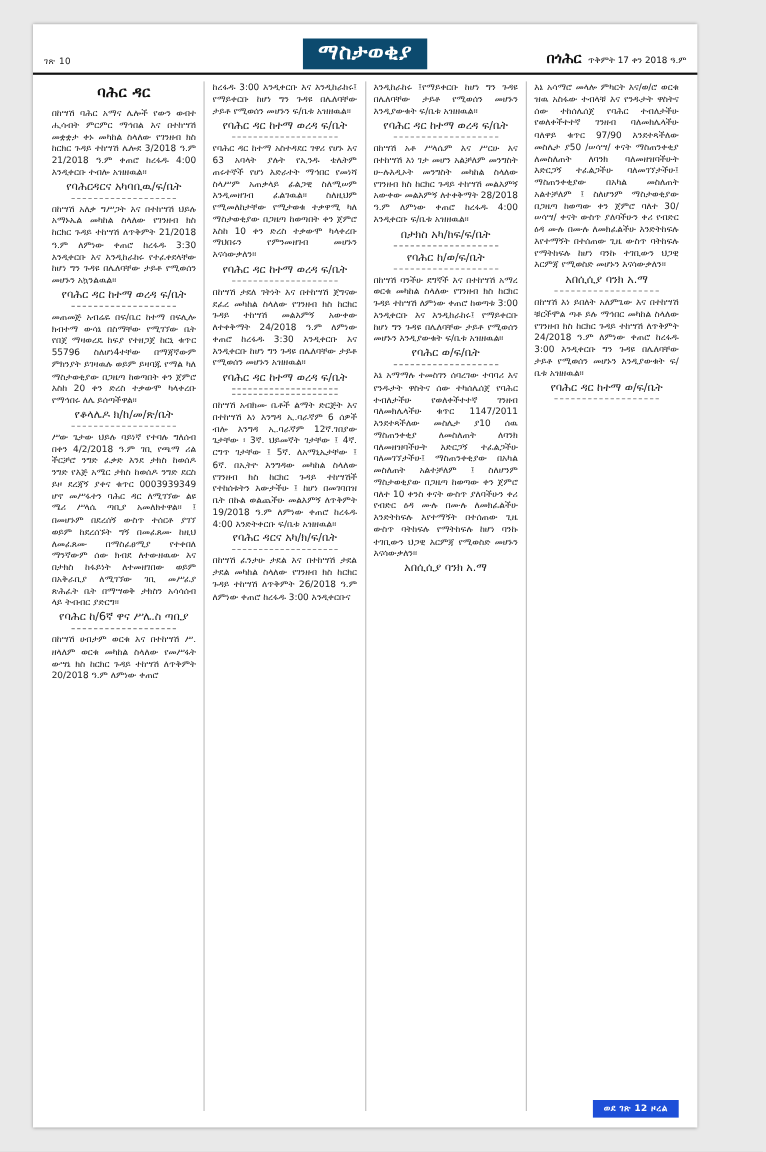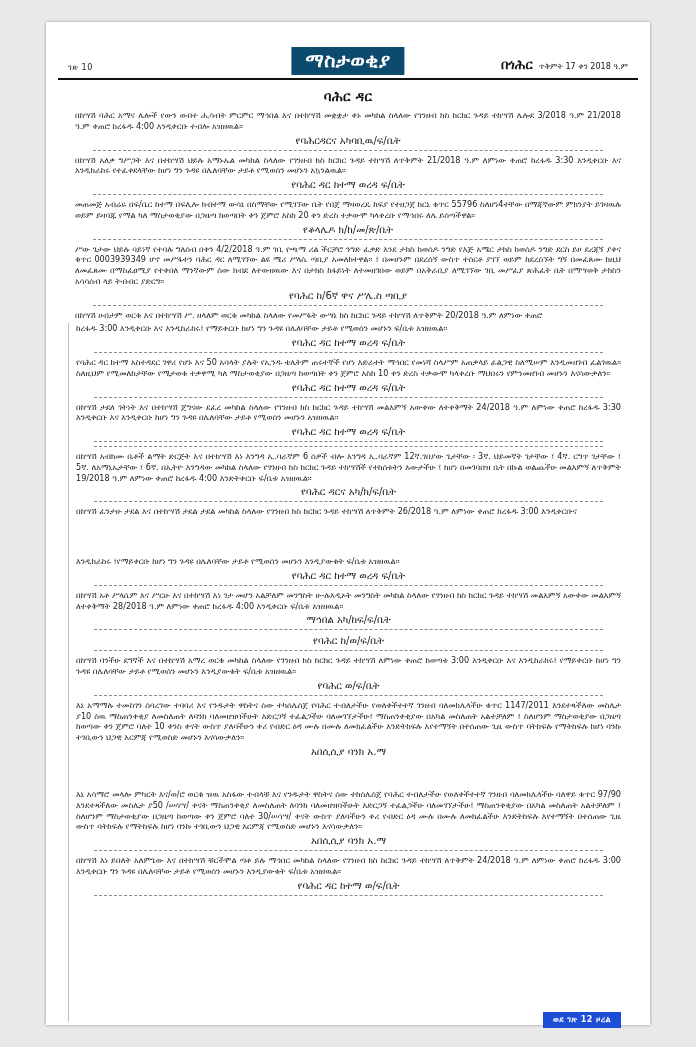--- a/index.html
+++ b/index.html
@@ -10,25 +10,25 @@
   }
   #page {
     position: relative;
     width: 696px;
     height: 1047px;
     background: #e9e9e9;
     overflow: hidden;
   }
   #sheet {
     position: absolute;
-    left: 46px; top: 22px;
+    left: 30px; top: 22px;
     width: 604px; height: 1003px;
     background: #ffffff;
     box-shadow: 0 0 3px rgba(0,0,0,0.35);
-    padding: 12px;
+    padding: 0;
   }
   
   .masthead {
     position: relative;
     height: 46px;
     border-bottom: 2px solid #111;
     display: flex;
     align-items: flex-end;
     justify-content: space-between;
     padding: 0 10px 3px 10px;
@@ -68,21 +68,20 @@
     font-weight: bold;
   }
   .mast-right .issue {
     font-size: 8px;
   }
   
   .columns {
     display: flex;
     padding: 6px 10px 8px 10px;
     height: 950px;
-    flex-direction: column;
   }
   .col {
     flex: 1 1 0;
     padding: 0 7px;
     position: relative;
   }
   .col + .col { border-left: 1px solid #bdbdbd; }
 
   .section-title {
     text-align: center;
@@ -178,21 +177,21 @@
 
       <div class="col">
         <div class="col-inner">
           <div class="notice">
             <p>ከረፋዱ 3:00 እንዲቀርቡ እና እንዲከራከሩ፤ የማይቀርቡ ከሆነ ግን ጉዳዩ በሌለባቸው ታይቶ የሚወሰን መሆኑን ፍ/ቤቱ አዝዘዉል።</p>
             <p class="signature">የባሕር ዳር ከተማ ወረዳ ፍ/ቤት</p>
           </div>
           <hr class="rule">
 
           <div class="notice">
-            <p>የባሕር ዳር ከተማ አስተዳደር ገዋሪ የሆኑ እና 50 አባላት ያሉት የኢንዱ ቴሌትም ጠሩተኞች የሆነ እድራተት ማኅበር የመነሻ ስላሥም አጠቃላይ ፊልጋዊ ስለሚሠም እንዲመዘገብ ፈልገዉል። ስለዚህም የሚመለከታቸው የሚታወቁ ተቃዋሚ ካለ ማስታወቂያው በጋዜጣ ከወጣበት ቀን ጀምሮ እስከ 10 ቀን ድረስ ተቃውሞ ካላቀረቡ ማህበሩን የምንመዘገብ መሆኑን እናሳውቃለን።</p>
+            <p>የባሕር ዳር ከተማ አስተዳደር ገዋሪ የሆኑ እና 63 አባላት ያሉት የኢንዱ ቴሌትም ጠሩተኞች የሆነ እድራተት ማኅበር የመነሻ ስላሥም አጠቃላይ ፊልጋዊ ስለሚሠም እንዲመዘገብ ፈልገዉል። ስለዚህም የሚመለከታቸው የሚታወቁ ተቃዋሚ ካለ ማስታወቂያው በጋዜጣ ከወጣበት ቀን ጀምሮ እስከ 10 ቀን ድረስ ተቃውሞ ካላቀረቡ ማህበሩን የምንመዘገብ መሆኑን እናሳውቃለን።</p>
             <p class="signature">የባሕር ዳር ከተማ ወረዳ ፍ/ቤት</p>
           </div>
           <hr class="rule">
 
           <div class="notice">
             <p>በከሣሽ ታደለ ገትነት እና በተከሣሽ ጀግናው ደፈረ መካከል ስላለው የገንዘብ ክስ ከርክር ጉዳይ ተከሣሽ መልእምኝ አውቀው ለተቀቅማት 24/2018 ዓ.ም ለምነው ቀጠሮ ከረፋዱ 3:30 እንዲቀርቡ እና እንዲቀርቡ ከሆነ ግን ጉዳዩ በሌለባቸው ታይቶ የሚወሰን መሆኑን አዝዘዉል።</p>
             <p class="signature">የባሕር ዳር ከተማ ወረዳ ፍ/ቤት</p>
           </div>
           <hr class="rule">
 
@@ -213,21 +212,21 @@
       <div class="col">
         <div class="col-inner">
           <div class="notice">
             <p>እንዲከራከሩ ፤የማይቀርቡ ከሆነ ግን ጉዳዩ በሌለባቸው ታይቶ የሚወሰን መሆኑን እንዲያውቁት ፍ/ቤቱ አዝዘዉል።</p>
             <p class="signature">የባሕር ዳር ከተማ ወረዳ ፍ/ቤት</p>
           </div>
           <hr class="rule">
 
           <div class="notice">
             <p>በከሣሽ አቶ ሥላሴም እና ሥርሁ እና በተከሣሽ እነ ገታ መሆን አልቻለም መንግስት ሁ-ሉእዲኦት መንግስት መካከል ስላለው የገንዘብ ክስ ከርክር ጉዳይ ተከሣሽ መልእምኝ አውቀው መልእምኝ ለተቀቅማት 28/2018 ዓ.ም ለምነው ቀጠሮ ከረፋዱ 4:00 እንዲቀርቡ ፍ/ቤቱ አዝዘዉል።</p>
-            <p class="signature">ማኅበል አካ/ከፍ/ፍ/ቤት</p>
+            <p class="signature">በታክስ አካ/ከፍ/ፍ/ቤት</p>
           </div>
           <hr class="rule">
 
           <div class="notice">
             <p class="signature">የባሕር ከ/ወ/ፍ/ቤት</p>
           </div>
           <hr class="rule">
 
           <div class="notice">
             <p>በከሣሽ ባንችሁ ደግኛች እና በተከሣሽ አማረ ወርቁ መካከል ስላለው የገንዘብ ክስ ከርክር ጉዳይ ተከሣሽ ለምነው ቀጠሮ ከወጣቱ 3:00 እንዲቀርቡ እና እንዲከራከሩ፤ የማይቀርቡ ከሆነ ግን ጉዳዩ በሌለባቸው ታይቶ የሚወሰን መሆኑን እንዲያውቁት ፍ/ቤቱ አዝዘዉል።</p>

